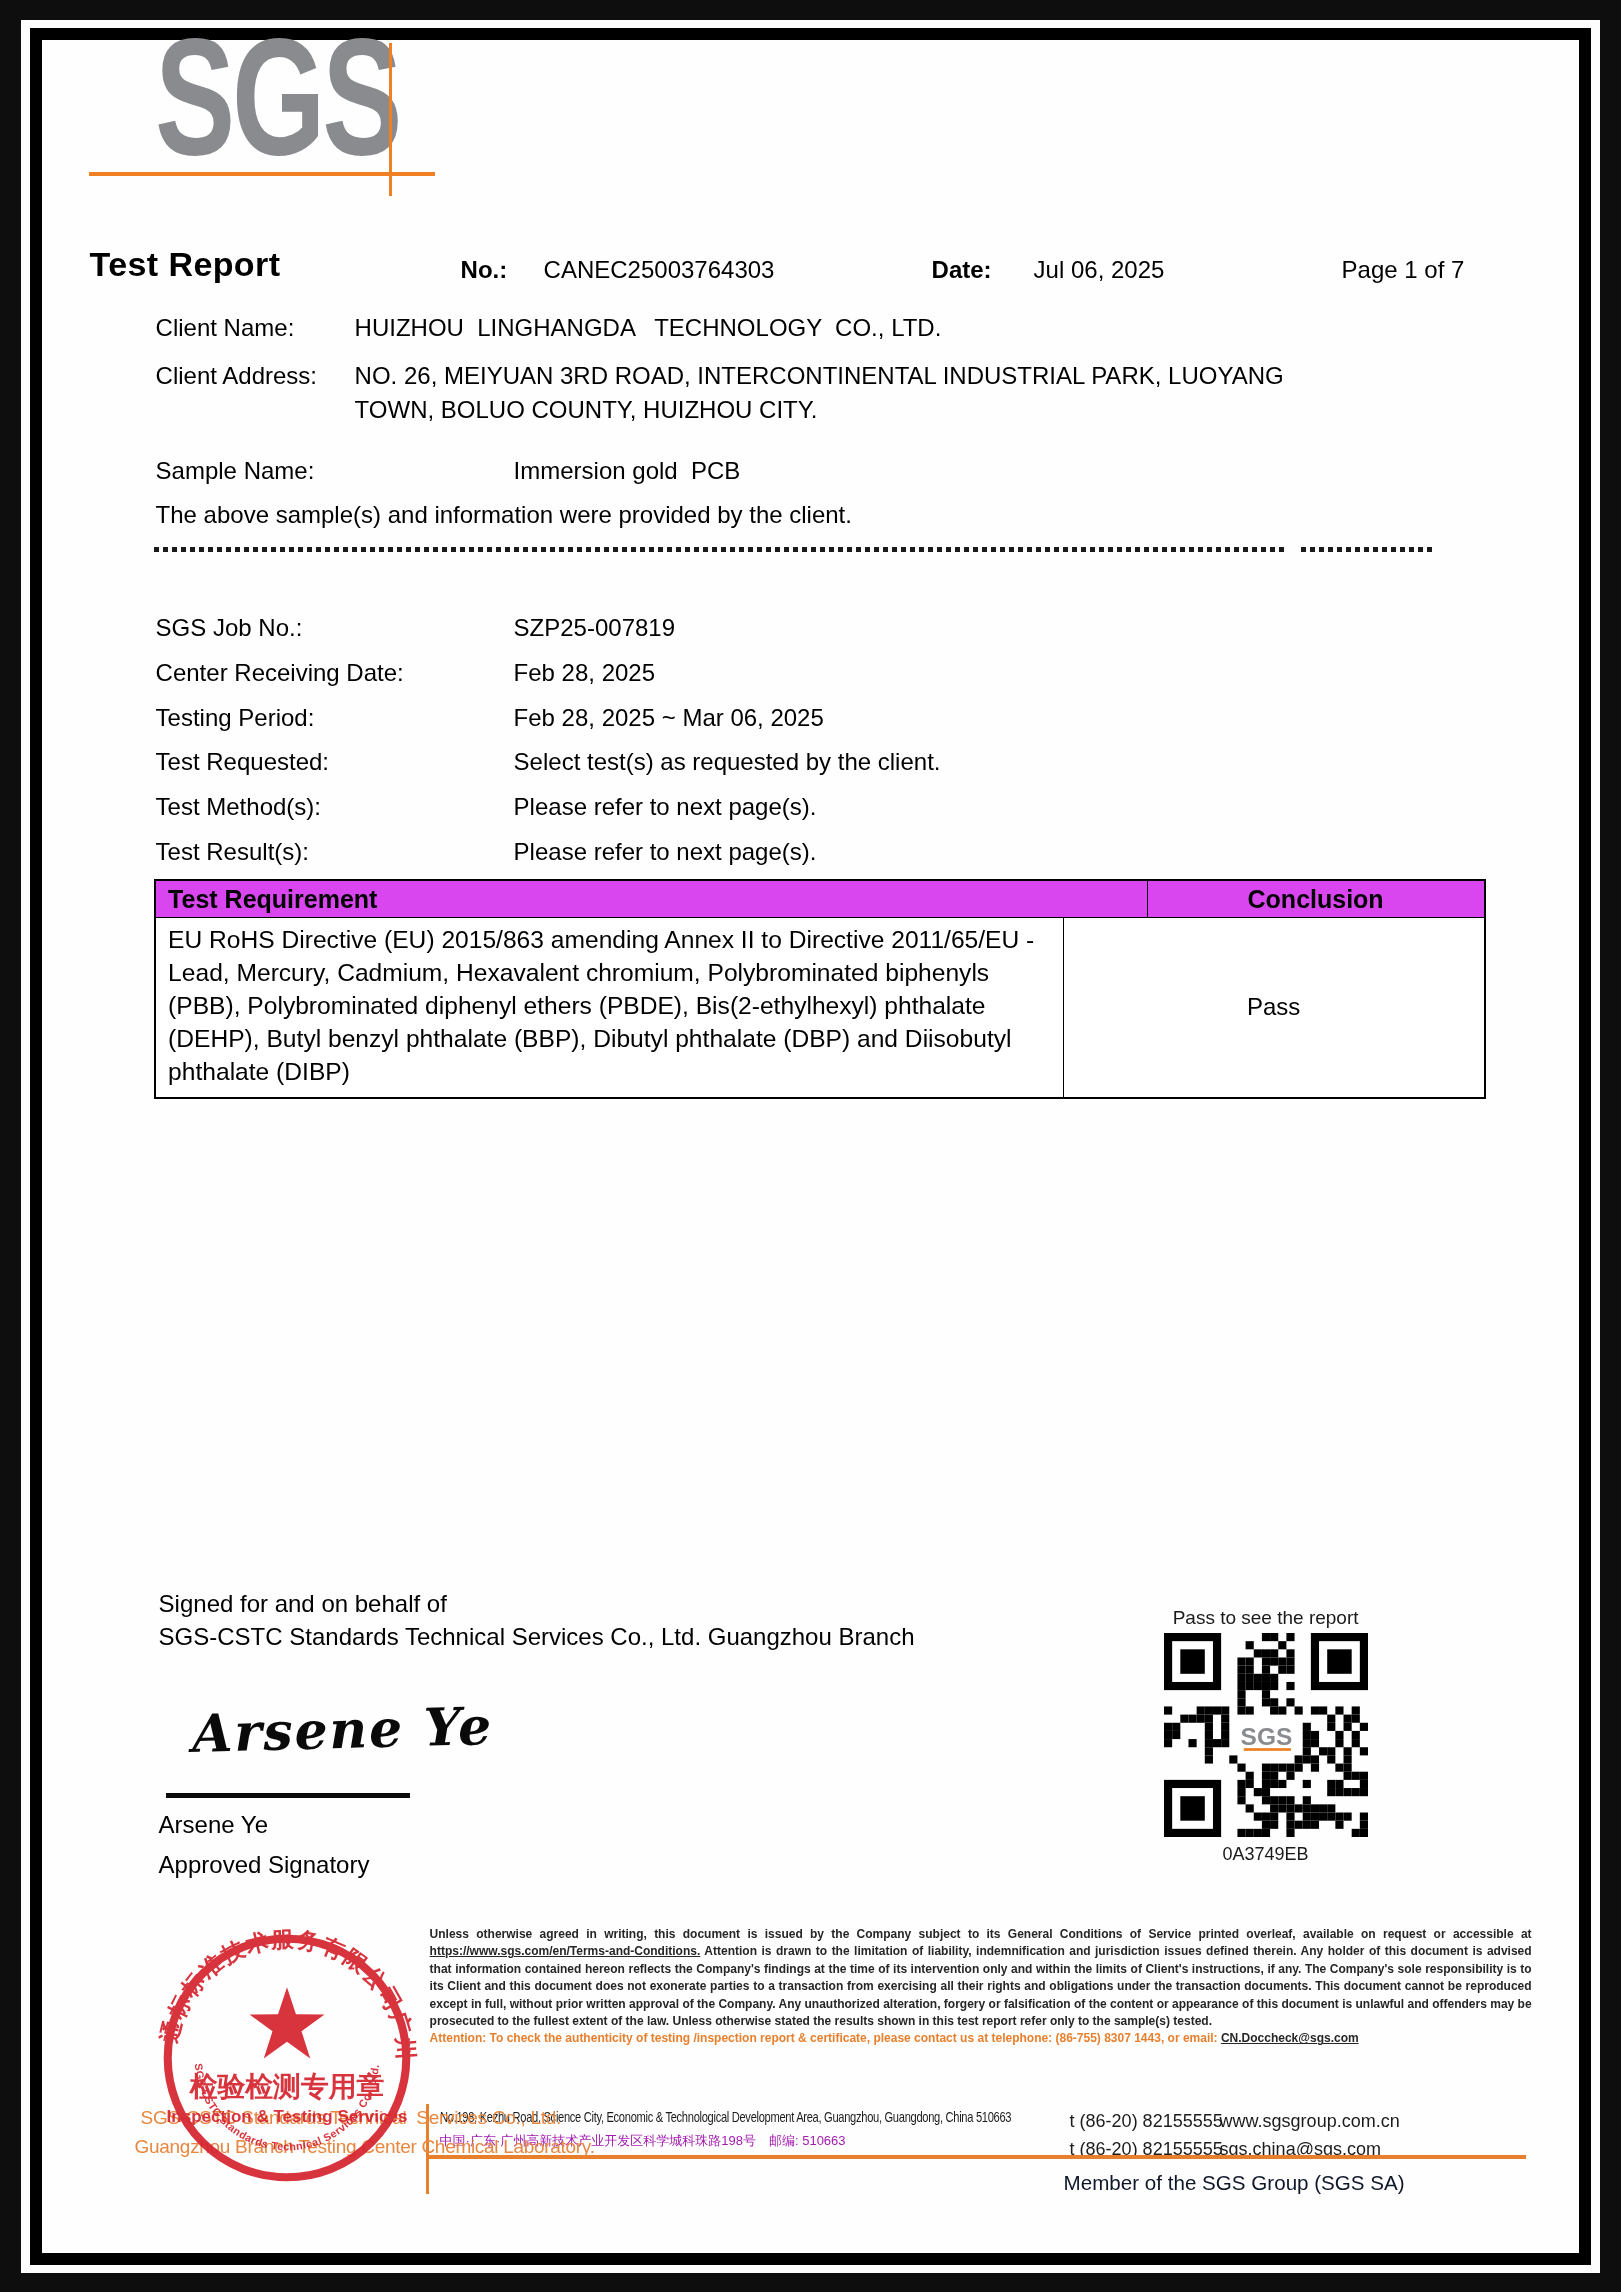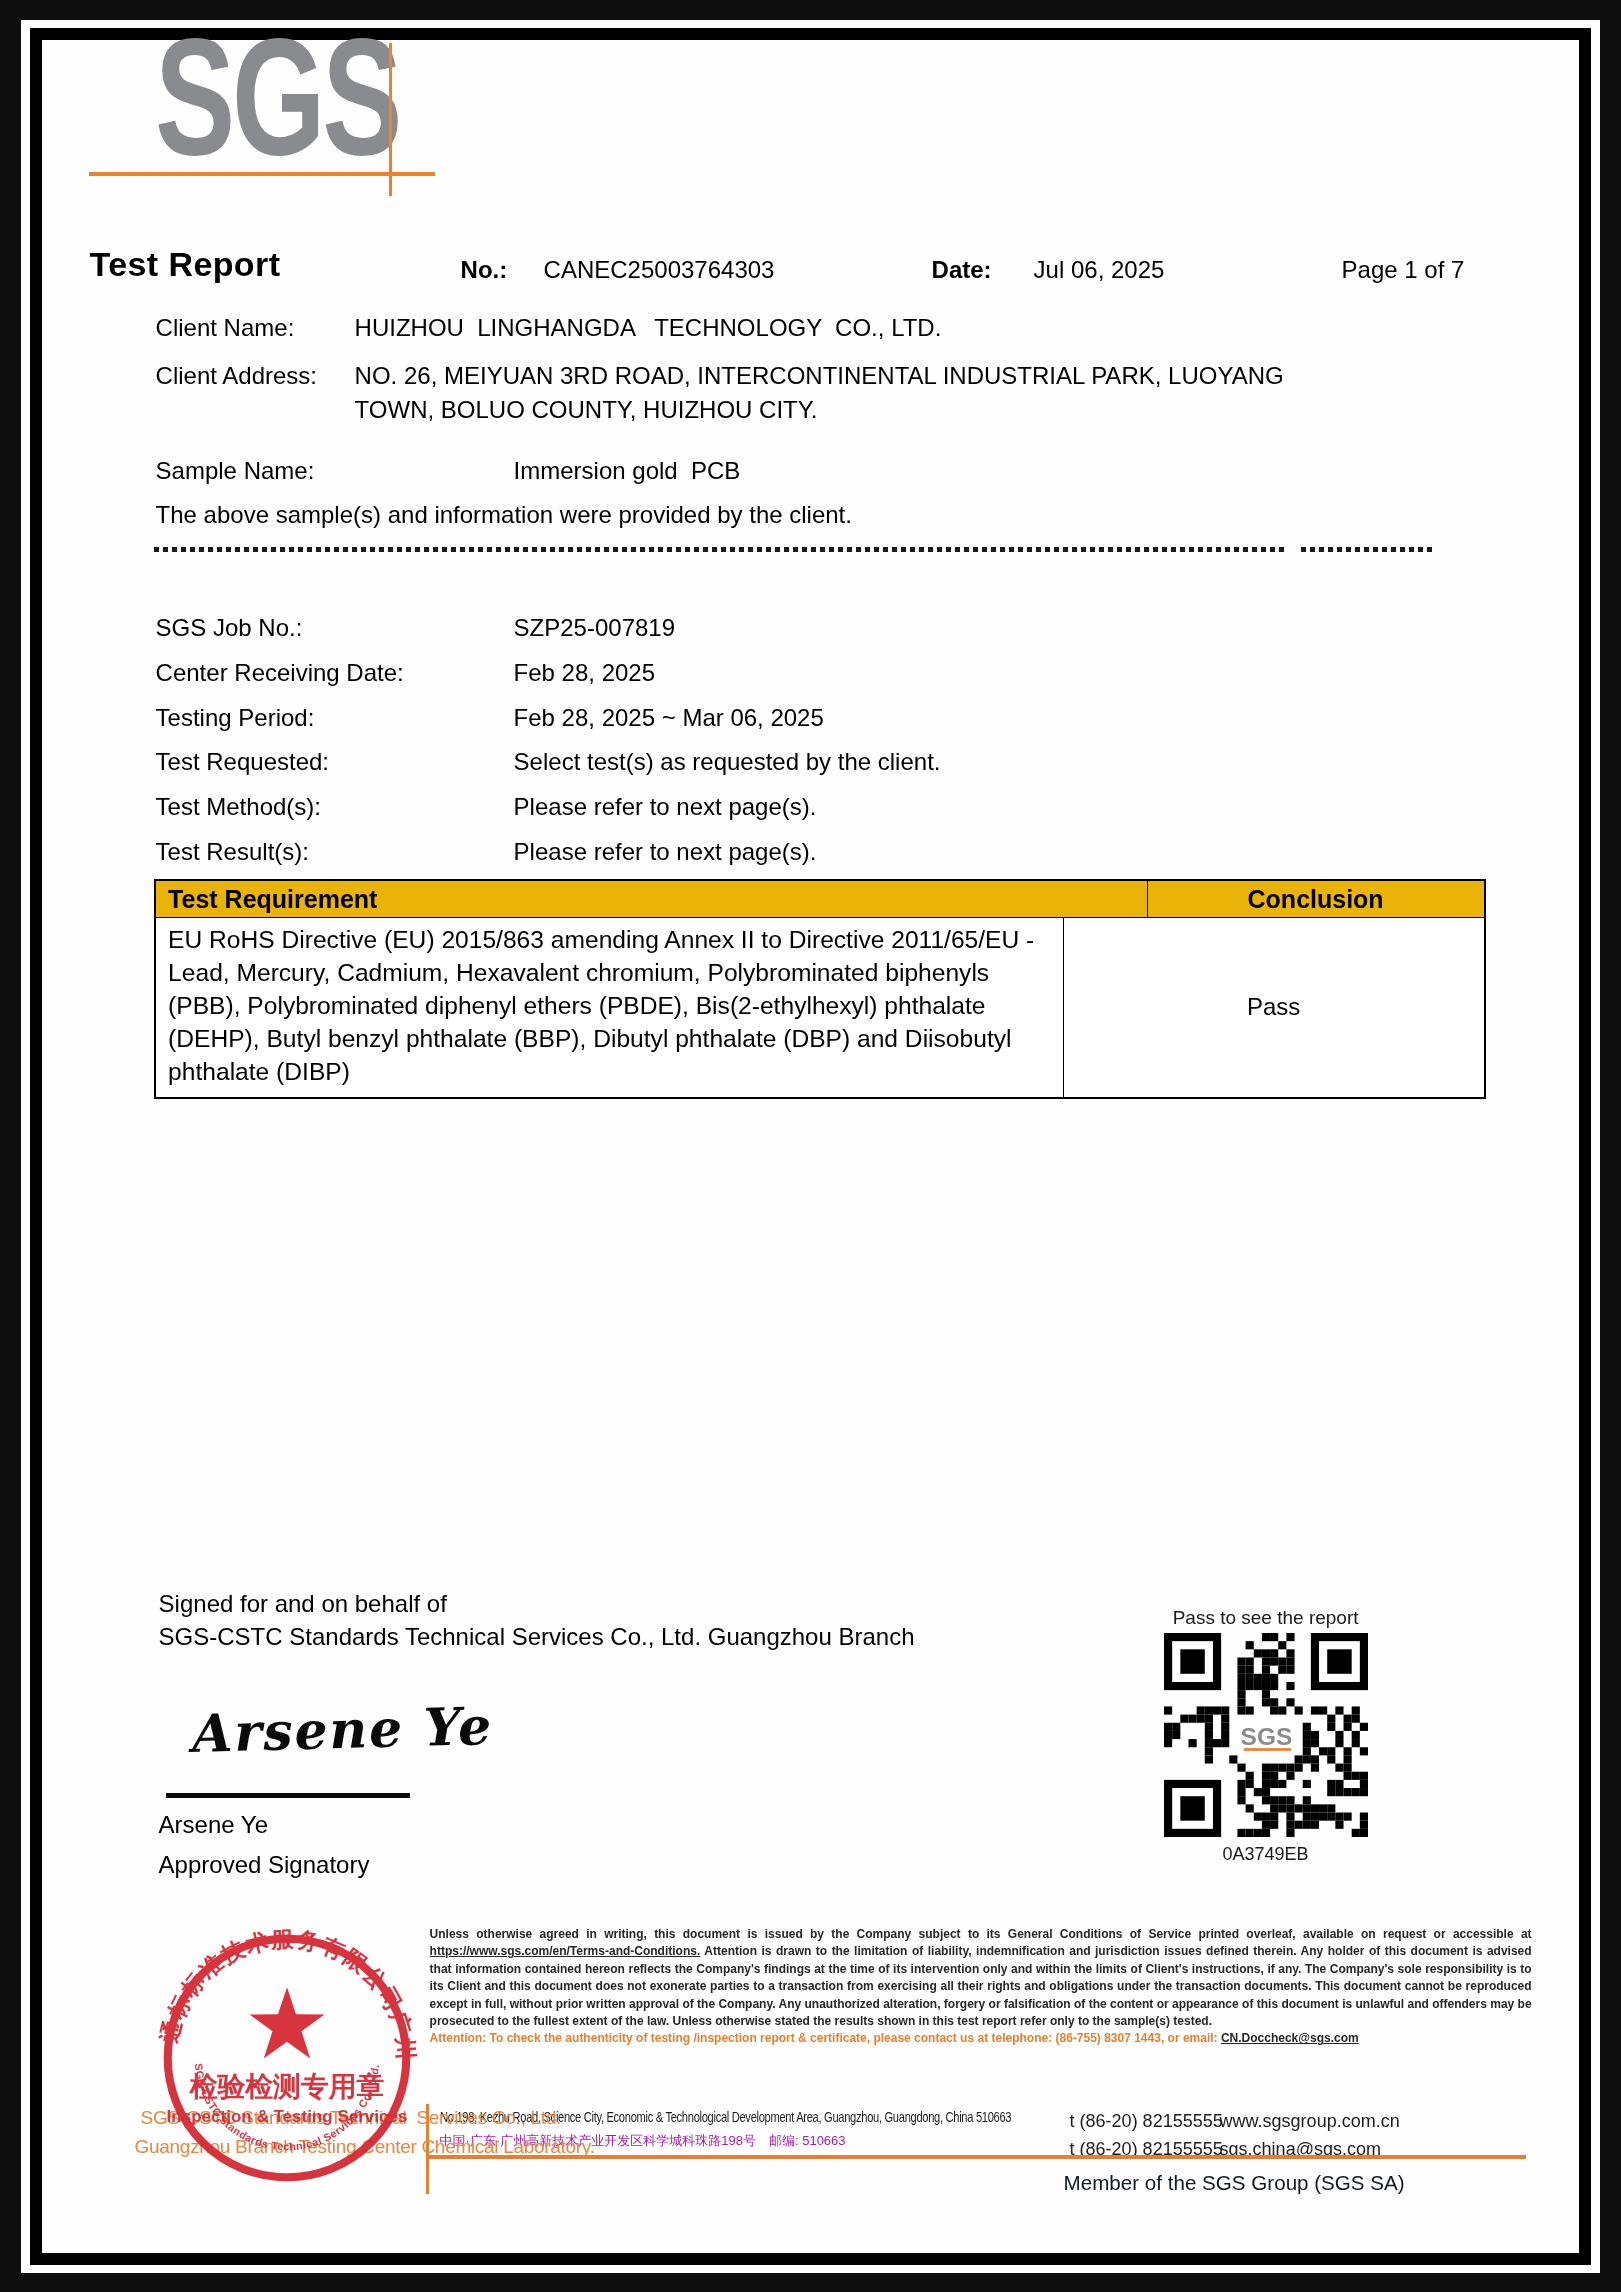--- a/index.html
+++ b/index.html
@@ -29,21 +29,21 @@
 
   
   .lbl{left:114px;font-size:24px;}
   .val{font-size:24px;}
 
   .dash-seg{height:4.5px;top:507px;
     background:repeating-linear-gradient(90deg,#1a1a1a 0 5.4px,transparent 5.4px 9px);}
 
   
   .rtable{position:absolute;left:112px;top:839px;width:1328px;border:2.7px solid #000;background:#fff;}
-  .rtable .hdr{display:flex;background:#eab308;border-bottom:1.8px solid #000;}
+  .rtable .hdr{display:flex;background:#d946ef;border-bottom:1.8px solid #000;}
   .rtable .hdr .c1{width:992px;box-sizing:border-box;padding:3.6px 0 3.6px 12.5px;font-size:25px;font-weight:bold;border-right:1.8px solid #000;}
   .rtable .hdr .c2{flex:1;text-align:center;padding:3.6px 0;font-size:25px;font-weight:bold;}
   .rtable .bodyrow{display:flex;}
   .rtable .bodyrow .c1{width:908px;box-sizing:border-box;padding:4.5px 23px 9px 12.5px;font-size:24.6px;line-height:33px;border-right:1.8px solid #000;white-space:normal;}
   .rtable .bodyrow .c2{flex:1;display:flex;align-items:center;justify-content:center;font-size:24px;}
 
   
   .handwriting{
     left:150px;top:1659px;font-family:"DejaVu Serif","Liberation Serif",serif;
     font-style:italic;font-weight:bold;font-size:52px;transform:rotate(-1.5deg);letter-spacing:1.8px;color:#0a0a0a;

